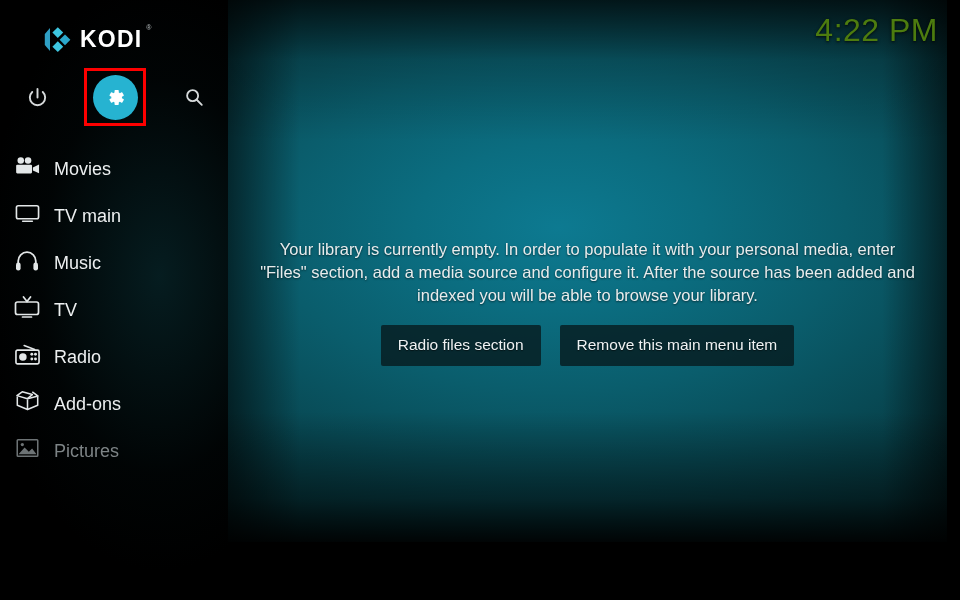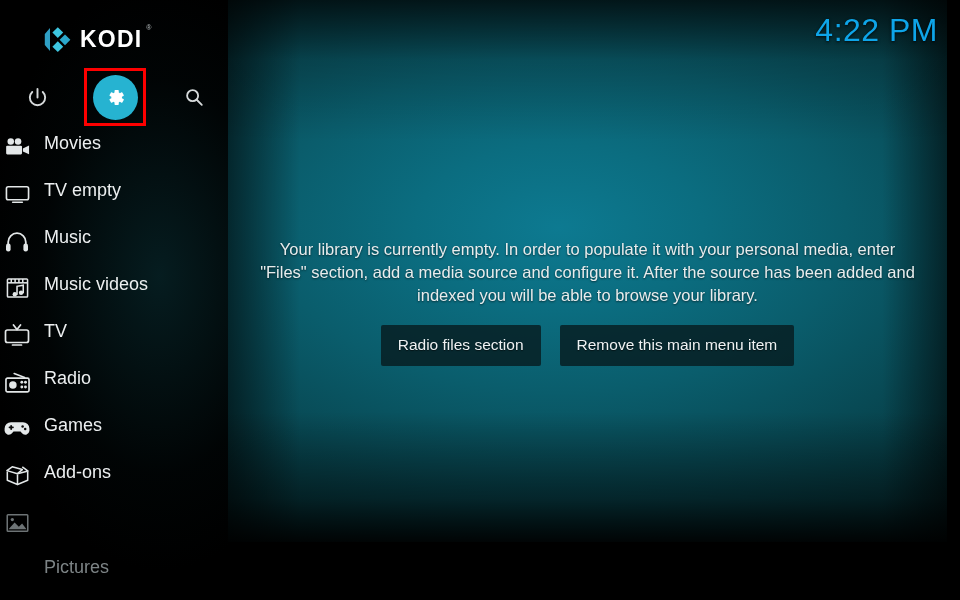--- a/index.html
+++ b/index.html
@@ -88,21 +88,21 @@
     white-space: nowrap;
     text-shadow: 0 1px 1px rgba(0,0,0,0.5);
   }
 
   
   .clock {
     position: absolute;
     right: 22px;
     top: 12px;
     z-index: 5;
-    color: #0ea5e9;
+    color: #4d7c0f;
     font-size: 32px;
     letter-spacing: 0.5px;
     font-weight: 300;
     text-shadow: 0 1px 3px rgba(0,0,0,0.8);
   }
 
   
   .sidebar {
     position: absolute;
     left: 0;
@@ -189,22 +189,23 @@
   }
 
   .menu {
     position: absolute;
     left: 0;
     top: 133px;
     width: 228px;
   }
   .menu-item {
     display: flex;
-    align-items: flex-start;
+    align-items: flex-end;
     height: 47px;
+    padding-left: 10px;
     cursor: pointer;
   }
   .menu-icon {
     width: 34px;
     min-width: 34px;
     height: 28px;
     display: flex;
     align-items: center;
     justify-content: center;
     color: #e3e7e8;
@@ -301,47 +302,34 @@
         <span class="menu-label">Movies</span>
       </div>
 
       <div class="menu-item">
         <span class="menu-icon">
           <svg width="25" height="20" viewBox="0 0 26 20" fill="none" stroke="currentColor" stroke-width="1.7">
             <rect x="1.5" y="2.5" width="23" height="13.5" rx="1.8"></rect>
             <path d="M8 18.6 L18 18.6" stroke-linecap="round"></path>
           </svg>
         </span>
-        <span class="menu-label">TV empty</span>
+        <span class="menu-label">TV main</span>
       </div>
 
       <div class="menu-item">
         <span class="menu-icon">
           <svg width="24" height="21" viewBox="0 0 24 21" fill="none" stroke="currentColor" stroke-width="1.8">
             <path d="M3.2 15 V11 a8.8 8.8 0 0 1 17.6 0 V15" stroke-linecap="round"></path>
             <rect x="1" y="12.5" width="4.6" height="8" rx="2.2" fill="currentColor" stroke="none"></rect>
             <rect x="18.4" y="12.5" width="4.6" height="8" rx="2.2" fill="currentColor" stroke="none"></rect>
           </svg>
         </span>
         <span class="menu-label">Music</span>
       </div>
 
-      <div class="menu-item">
-        <span class="menu-icon">
-          <svg width="23" height="22" viewBox="0 0 24 22" fill="none" stroke="currentColor" stroke-width="1.6">
-            <rect x="1.5" y="1.5" width="21" height="19" rx="1"></rect>
-            <path d="M1.5 5.6 L22.5 5.6"></path>
-            <path d="M5.5 1.5 L5.5 5.6 M9.5 1.5 L9.5 5.6 M13.5 1.5 L13.5 5.6 M17.5 1.5 L17.5 5.6"></path>
-            <path d="M11.5 17.5 V9.3 L18 8 V16" stroke-linecap="round"></path>
-            <circle cx="9.2" cy="17.5" r="2.3" fill="currentColor" stroke="none"></circle>
-            <circle cx="15.7" cy="16" r="2.3" fill="currentColor" stroke="none"></circle>
-          </svg>
-        </span>
-        <span class="menu-label">Music videos</span>
-      </div>
 
       <div class="menu-item">
         <span class="menu-icon">
           <svg width="26" height="22" viewBox="0 0 26 22" fill="none" stroke="currentColor" stroke-width="1.7">
             <path d="M9.5 1 L13 5.6 M16.5 1 L13 5.6" stroke-linecap="round"></path>
             <rect x="1.5" y="6" width="23" height="12.5" rx="2"></rect>
             <path d="M8.5 21 L17.5 21" stroke-linecap="round"></path>
           </svg>
         </span>
         <span class="menu-label">TV</span>
@@ -355,32 +343,20 @@
             <circle cx="8.2" cy="13.2" r="3.9"></circle>
             <circle cx="17.5" cy="10.3" r="1.5"></circle>
             <circle cx="21.3" cy="10.3" r="1.5"></circle>
             <circle cx="17.5" cy="15.2" r="1.5"></circle>
             <circle cx="21.3" cy="15.2" r="1.5"></circle>
           </svg>
         </span>
         <span class="menu-label">Radio</span>
       </div>
 
-      <div class="menu-item">
-        <span class="menu-icon">
-          <svg width="26" height="18" viewBox="0 0 26 18" fill="currentColor">
-            <path d="M7 2.2h12a6.4 6.4 0 0 1 6.4 6.4v2.5A4.2 4.2 0 0 1 17.8 13l-1.3-1.6h-7L8.2 13A4.2 4.2 0 0 1 .6 11.1V8.6A6.4 6.4 0 0 1 7 2.2z"></path>
-            <rect x="4.6" y="6.6" width="5.2" height="1.7" rx="0.8" fill="#0a0a0a"></rect>
-            <rect x="6.3" y="4.9" width="1.7" height="5.2" rx="0.8" fill="#0a0a0a"></rect>
-            <circle cx="18.6" cy="6.5" r="1.25" fill="#0a0a0a"></circle>
-            <circle cx="21.2" cy="9.1" r="1.25" fill="#0a0a0a"></circle>
-          </svg>
-        </span>
-        <span class="menu-label">Games</span>
-      </div>
 
       <div class="menu-item">
         <span class="menu-icon">
           <svg width="25" height="22" viewBox="0 0 26 22" fill="none" stroke="currentColor" stroke-width="1.6" stroke-linejoin="round">
             <path d="M13 8.6 L2 5.4 L7.5 1.4 L18 4.3 Z"></path>
             <path d="M13 8.6 L24 5.9 L18 1.6"></path>
             <path d="M2.4 6.2 L2.4 15.4 L13 19.8 L13 9.4"></path>
             <path d="M23.6 6.6 L23.6 15.4 L13 19.8"></path>
           </svg>
         </span>

